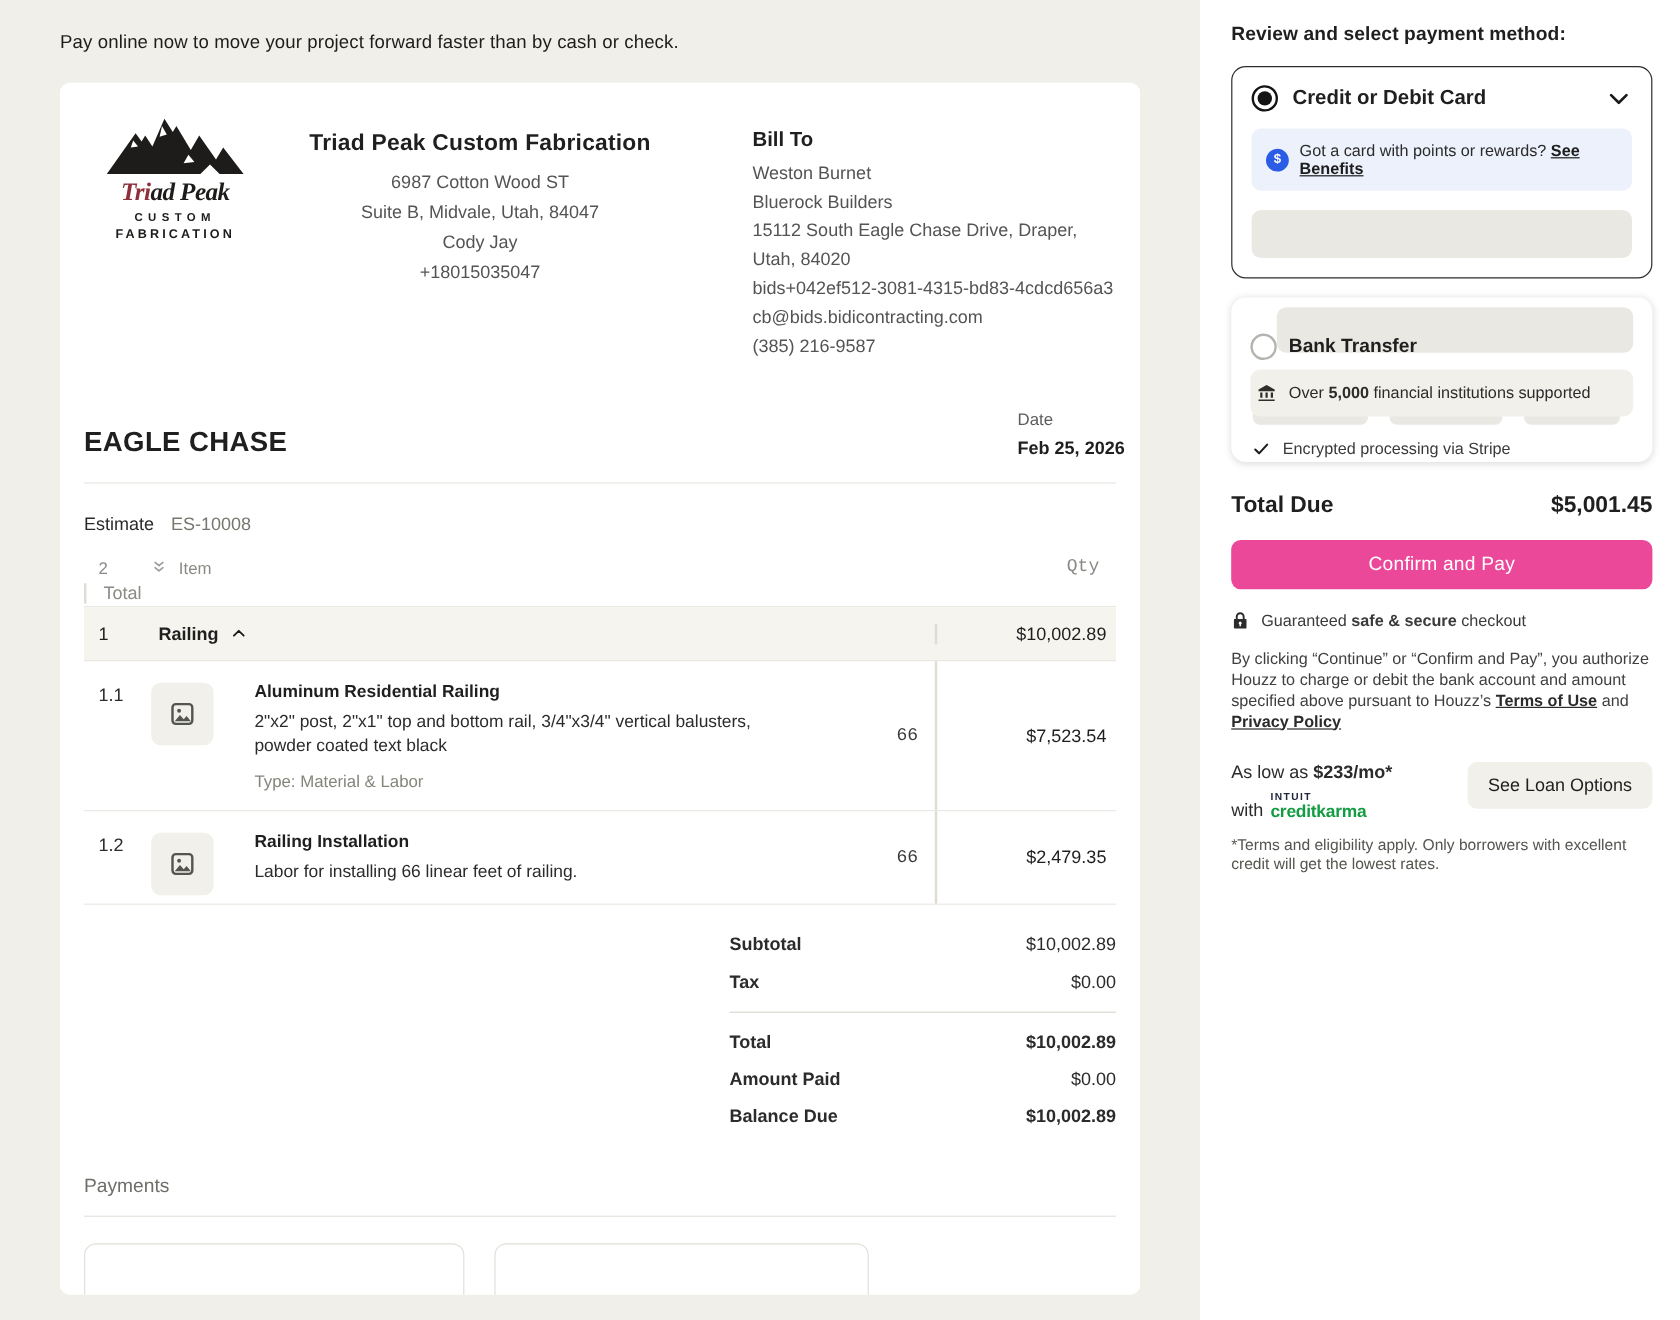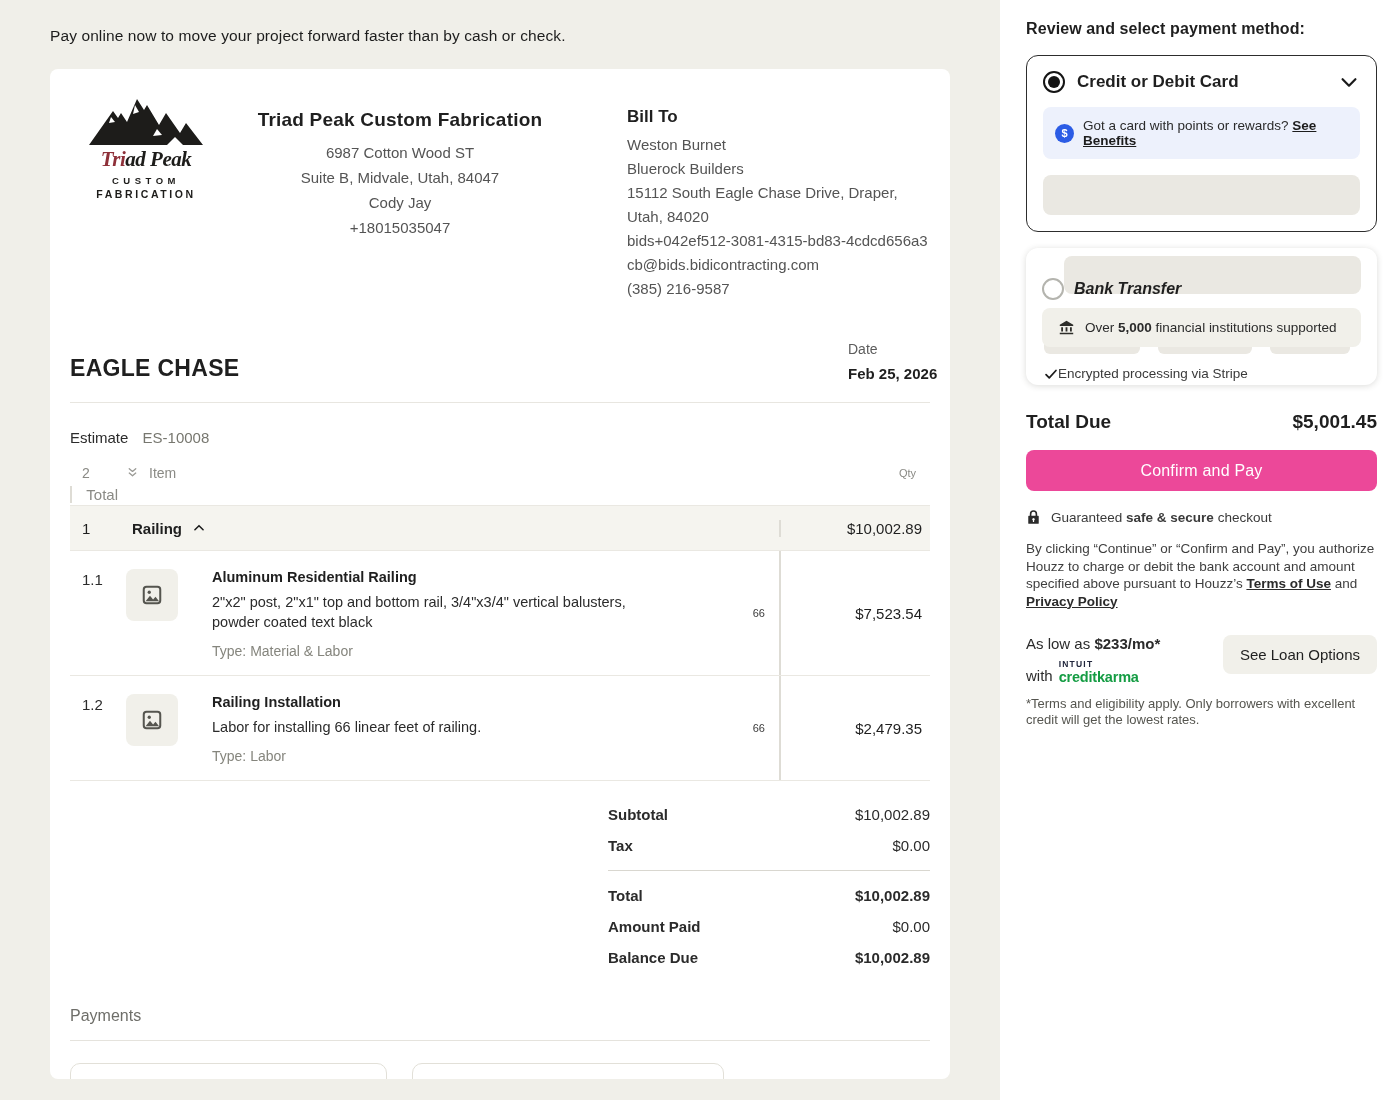--- a/index.html
+++ b/index.html
@@ -33,21 +33,21 @@
   .date-label { font-size:14px; color:#5c5c5c; }
   .date-value { font-size:15px; font-weight:bold; margin-top:8px; white-space:nowrap; }
 
   .estimate-row { margin-top:26px; font-size:15px; }
   .estimate-label { font-weight:normal; color:#2b2b2b; }
   .estimate-number { color:#77776f; margin-left:10px; }
 
   .table { margin-top:16px; }
   .trow { display:grid; grid-template-columns:56px 82px 1fr 86px 151px; border-bottom:1px solid #eae8e2; }
   .cell-total { border-left:2px solid #dedcd5; display:flex; align-items:center; justify-content:flex-end; padding-right:8px; font-size:15px; }
-  .cell-qty { display:flex; align-items:center; justify-content:flex-end; padding-right:14px; font-size:11px; color:#3a3a3a; }
+  .cell-qty { display:flex; align-items:center; justify-content:flex-end; padding-right:14px; font-size:15px; color:#3a3a3a;font-family:Liberation Mono, monospace; }
   .thead { height:44px; align-items:center; color:#8a8a85; font-size:14px; }
   .thead .cell-total { color:#8a8a85; font-weight:normal; }
   .thead-count { padding-left:12px; }
   .thead-item { grid-column:2 / 4; display:flex; align-items:center; gap:10px; }
   .grow { background:#f5f4ef; height:45px; align-items:center; font-size:15px; }
   .grow-index { padding-left:12px; }
   .grow-name { grid-column:2 / 5; display:flex; align-items:center; gap:10px; font-weight:bold; padding-left:6px; }
   .grow .cell-total { font-weight:normal; }
   .irow { padding:0; }
   .irow-index { padding:20px 0 0 12px; font-size:15px; color:#2b2b2b; }
@@ -88,27 +88,27 @@
   .blue-banner { margin-top:14px; background:#edf1fc; border-radius:8px; padding:11px 10px 11px 12px; display:flex; align-items:center; gap:9px; }
   .blue-banner .txt { font-size:13.5px; color:#2b2b2b; }
   .blue-banner a { color:#1d1d1d; font-weight:bold; }
   .dollar-seal { width:19px; height:19px; flex:none; border-radius:50%; background:#2b5ce5; color:#fff; font-size:11px; font-weight:bold; display:flex; align-items:center; justify-content:center; }
   .skeleton { background:#eae8e2; border-radius:8px; }
   .skel-card-input { margin-top:16px; height:40px; }
 
   .panel-bank { margin-top:16px; border-radius:12px; box-shadow:0 1px 6px rgba(60,60,50,.18); padding:0 16px; height:137px; overflow:hidden; background:#fff; position:relative; }
   .bank-skel-top { margin:8px 0 0 22px; height:38px; border-radius:8px; }
   .bank-opt { margin-top:-16px; position:relative; z-index:2; display:flex; align-items:center; }
-  .bank-opt .opt-label { font-size:16px; margin-left:10px;font-style:italic; }
-  .bank-banner { position:relative; z-index:2; margin-top:8px; background:#f1f0ea; border-radius:8px; padding:11px 12px 11px 16px; display:flex; align-items:center; gap:10px; }
+  .bank-opt .opt-label { font-size:16px; margin-left:10px; }
+  .bank-banner { position:relative; z-index:2; margin-top:8px; background:#f1f0ea; border-radius:8px; padding:11px 12px 11px 5px; display:flex; align-items:center; gap:10px; }
   .bank-banner .txt { font-size:13.5px; color:#2b2b2b; }
   .mini-skels { display:flex; gap:18px; margin:-8px 2px 0 2px; position:relative; z-index:1; }
   .mini-skels div { height:15px; border-radius:6px; }
   .check-list { margin-top:12px; }
-  .check-row { display:flex; align-items:center; margin-bottom:13px; padding-left:2px; }
+  .check-row { display:flex; align-items:center; gap:11px; margin-bottom:13px; padding-left:2px; }
   .check-row .txt { font-size:13.5px; color:#3a3a3a; }
 
   .total-due { display:flex; justify-content:space-between; align-items:center; margin-top:26px; }
   .total-due .lbl { font-size:19px; font-weight:bold; }
   .total-due .amt { font-size:19px; font-weight:bold; }
   .confirm-btn { margin-top:17px; width:100%; height:41px; background:#ec4899; border:none; border-radius:8px; color:#fff; font-size:16px; font-family:"Liberation Sans", sans-serif; letter-spacing:.2px; cursor:pointer; }
   .secure-row { display:flex; align-items:center; gap:10px; margin-top:18px; }
   .secure-row .txt { font-size:13.5px; color:#3a3a3a; }
   .secure-row b, .check-row b, .bank-banner b { font-weight:bold; }
   .legal { margin-top:15px; font-size:13.5px; color:#3f3f3f; line-height:17.5px; }
@@ -234,21 +234,20 @@
             <svg width="22" height="22" viewBox="0 0 24 24">
                 <rect x="3" y="3" width="18" height="18" rx="3" fill="none" stroke="#55554f" stroke-width="2.2"></rect>
                 <circle cx="9" cy="9" r="1.8" fill="#55554f"></circle>
                 <path d="M5 18.7l4.8-5.8 3.4 3.9 2.6-3 3.9 4.9z" fill="#55554f"></path>
               </svg>
           </div>
         </div>
         <div class="icell">
           <div class="iname">Railing Installation</div>
           <div class="idesc">Labor for installing 66 linear feet of railing.</div>
-          <div class="itype">Type: Labor</div>
         </div>
         <div class="cell-qty">66</div>
         <div class="cell-total">$2,479.35</div>
       </div>
     </div>
 
     <div class="totals">
       <div class="totals-row">
         <span class="tlabel">Subtotal</span>
         <span class="tvalue">$10,002.89</span>

